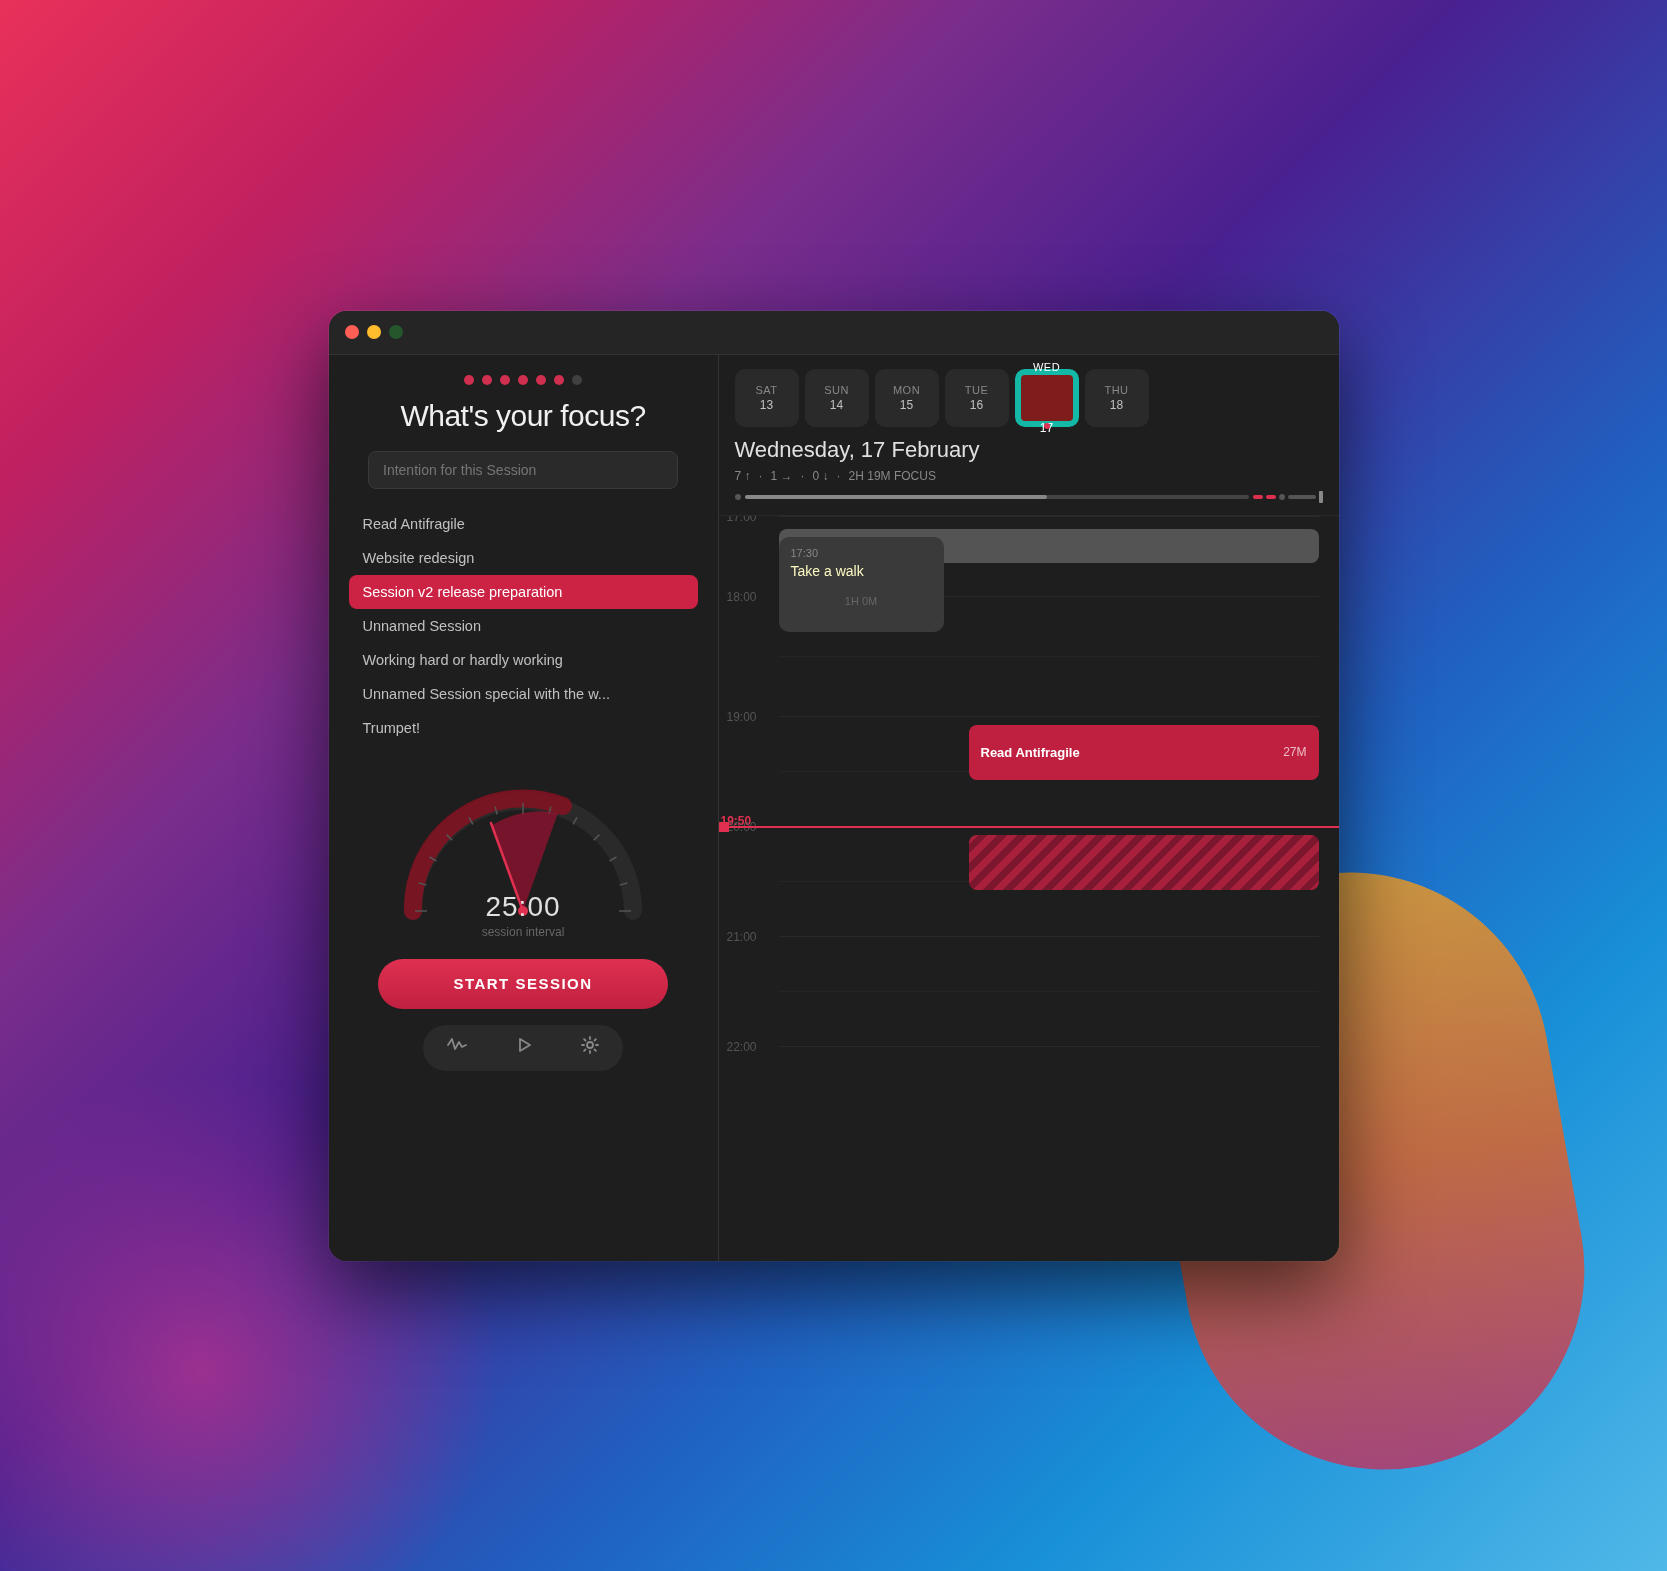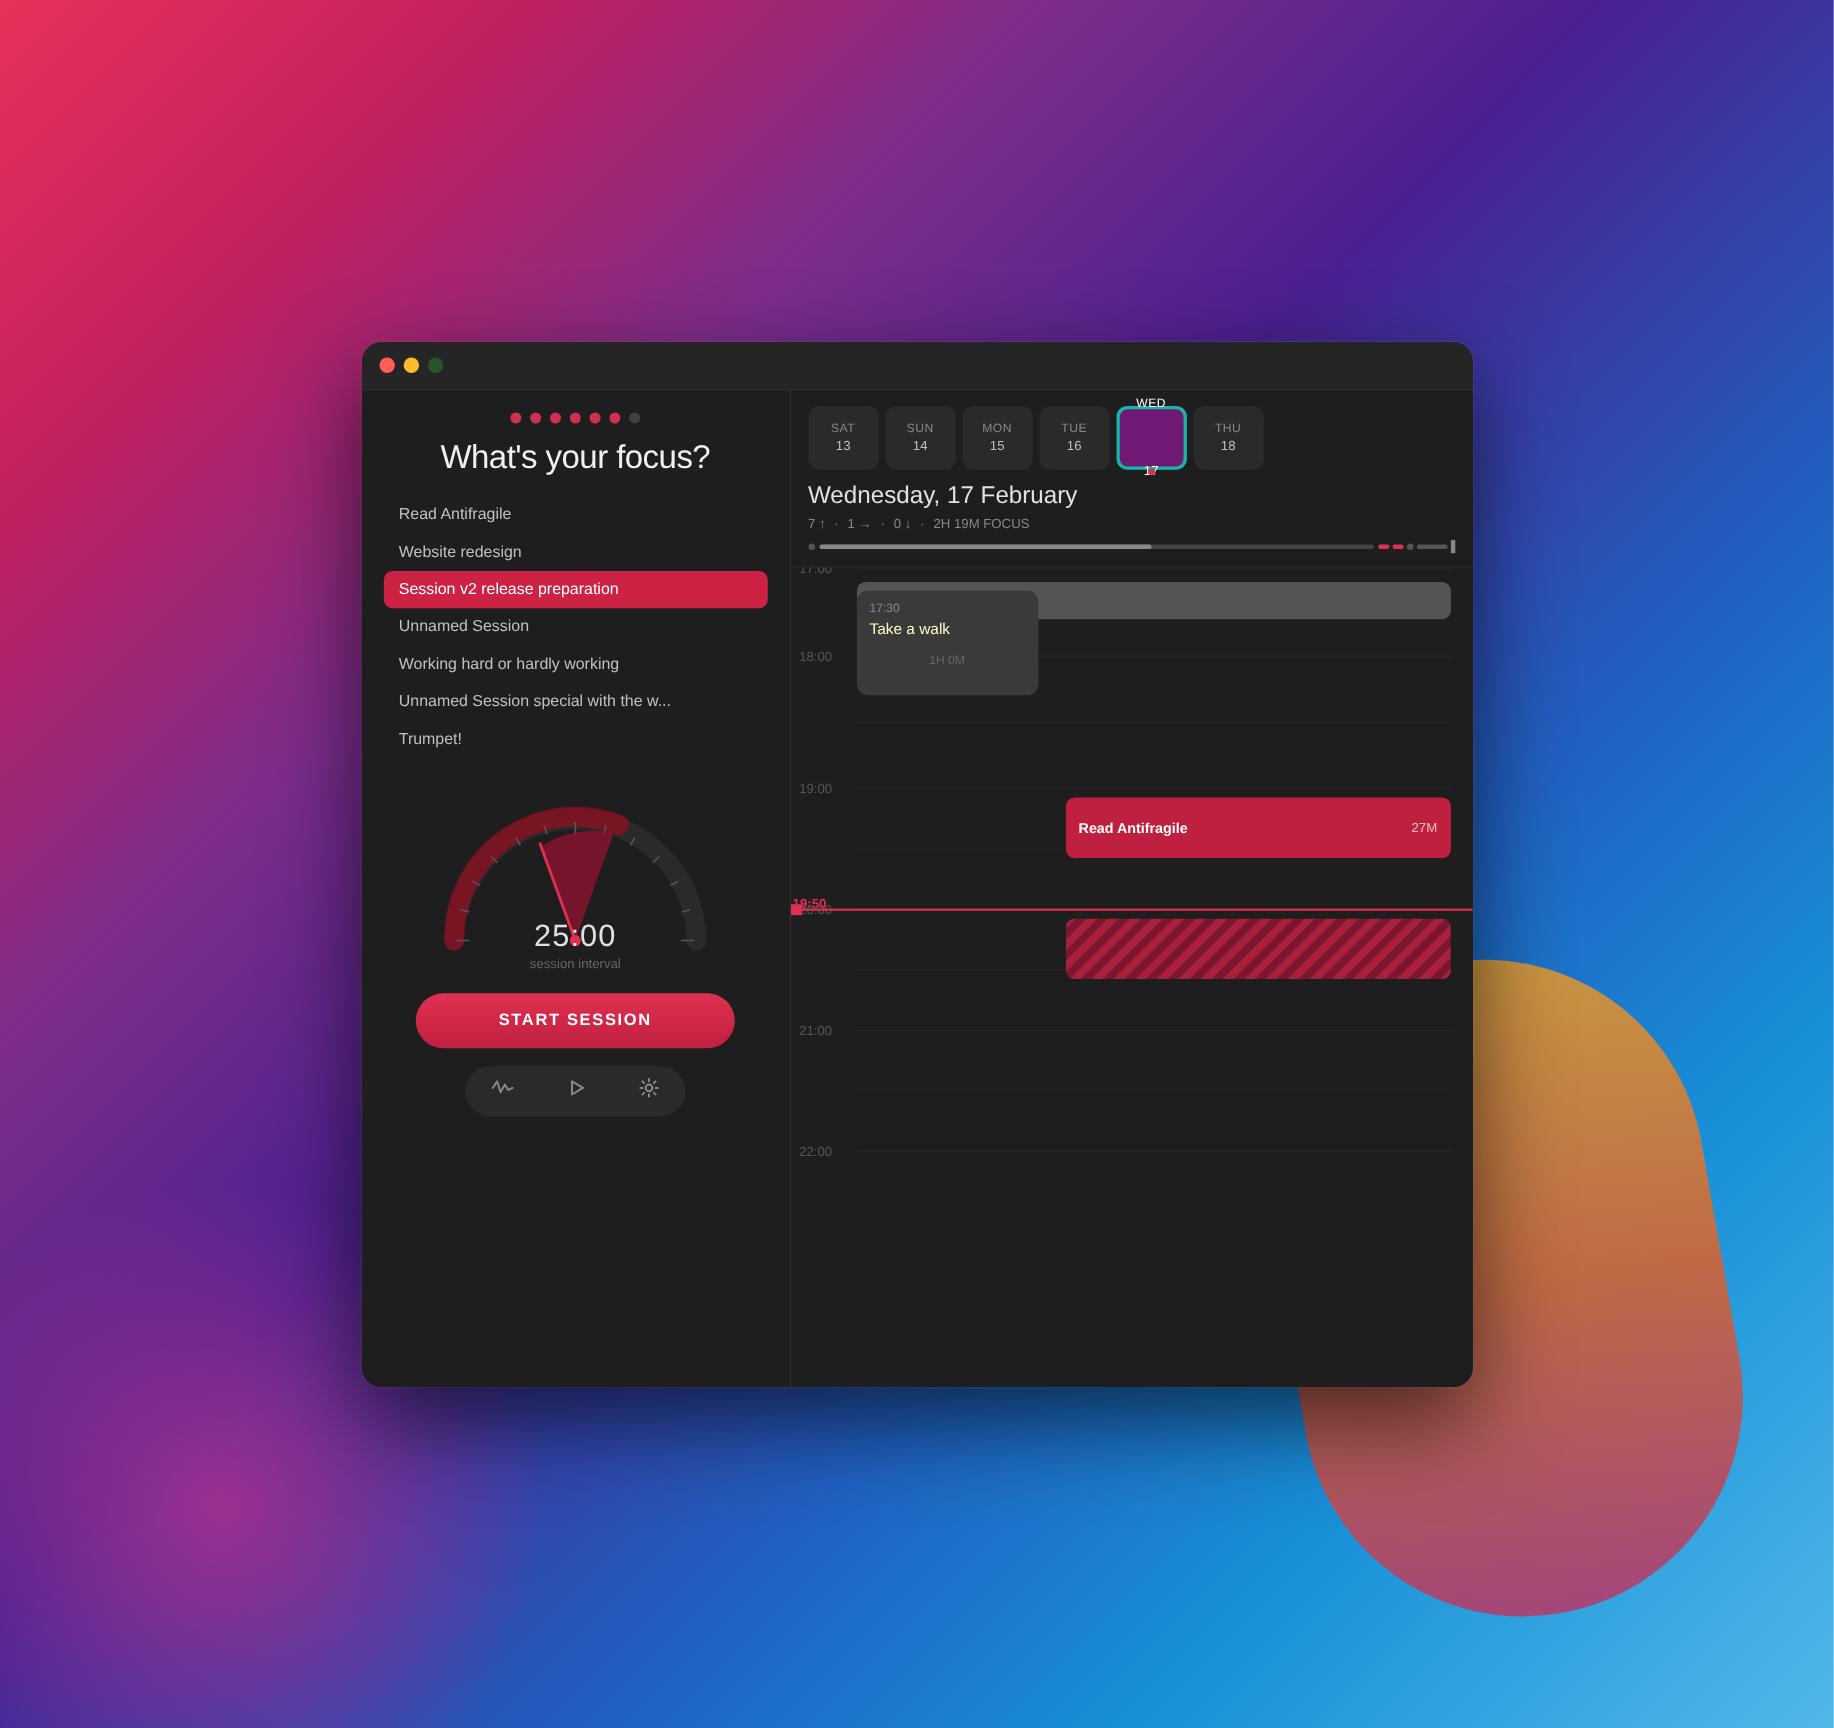--- a/index.html
+++ b/index.html
@@ -252,22 +252,22 @@
       border-radius: 10px;
       display: flex;
       flex-direction: column;
       align-items: center;
       justify-content: center;
       cursor: pointer;
       position: relative;
     }
 
     .day-item.active {
-      background: #701a75;
-      border: 3px solid #14b8a6;
+      background: #7f1d1d;
+      border: 6px solid #14b8a6;
       gap: 46px;
     }
 
     .day-item.active::after {
       content: '';
       position: absolute;
       bottom: -8px;
       width: 6px;
       height: 6px;
       background: #e03050;
@@ -381,20 +381,21 @@
         <div class="dot"></div>
         <div class="dot"></div>
         <div class="dot"></div>
         <div class="dot"></div>
         <div class="dot"></div>
         <div class="dot" style="background:#404040"></div>
       </div>
 
       <h1 class="focus-title">What's your focus?</h1>
 
+      <input class="intention-input" type="text" placeholder="Intention for this Session" style="">
 
       <ul class="session-list">
         <li class="session-item">Read Antifragile</li>
         <li class="session-item">Website redesign</li>
         <li class="session-item active">Session v2 release preparation</li>
         <li class="session-item">Unnamed Session</li>
         <li class="session-item">Working hard or hardly working</li>
         <li class="session-item">Unnamed Session special with the w...</li>
         <li class="session-item">Trumpet!</li>
       </ul>

